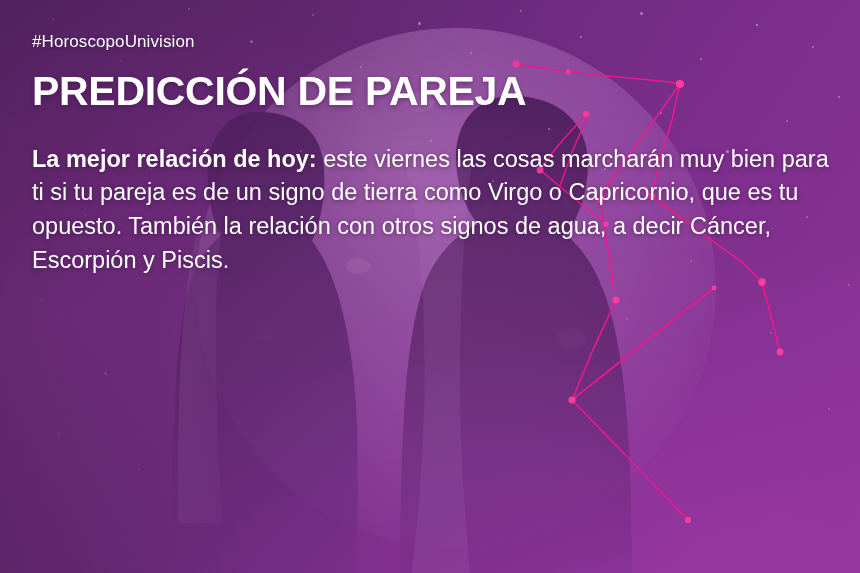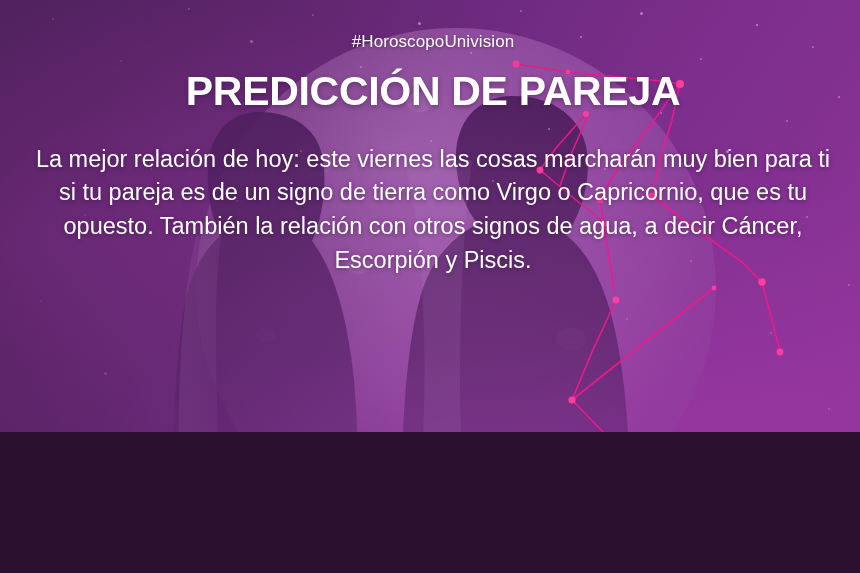--- a/index.html
+++ b/index.html
@@ -7,24 +7,23 @@
     padding: 0;
     background: #2b1030;
   }
   body {
     font-family: "Liberation Sans", sans-serif;
   }
 
   #poster {
     position: relative;
     width: 860px;
-    height: 432px;
+    height: 573px;
     overflow: hidden;
     background: #d946ef;
-    text-align: center;
   }
 
   
   .bg-base {
     position: absolute;
     inset: 0;
     background:
       radial-gradient(ellipse 120% 90% at 88% 100%, #95369f 0%, rgba(149,54,159,0) 62%),
       radial-gradient(ellipse 90% 80% at 8% 55%, #8a3496 0%, rgba(138,52,150,0) 70%),
       linear-gradient(125deg, #5a2668 0%, #6d2a7e 38%, #7d2f8d 66%, #8f3499 100%);
@@ -100,21 +99,21 @@
   .body-text {
     color: #ffffff;
     font-size: 23.5px;
     line-height: 1.44;
     font-weight: 400;
     max-width: 812px;
     text-shadow: 0 1px 4px rgba(54,18,64,0.60);
   }
   .body-text p { margin: 0 0 26px 0; }
   .body-text p:last-child { margin-bottom: 0; }
-  .lead { font-weight: 400; }
+  .lead { font-weight: 700; }
 </style>
 </head>
 <body>
 
 <div id="poster">
 
   <div class="bg-base"></div>
 
   <div class="moon">
     <div class="moon-crater" style="left:90px;  top:120px; width:46px; height:30px;"></div>

